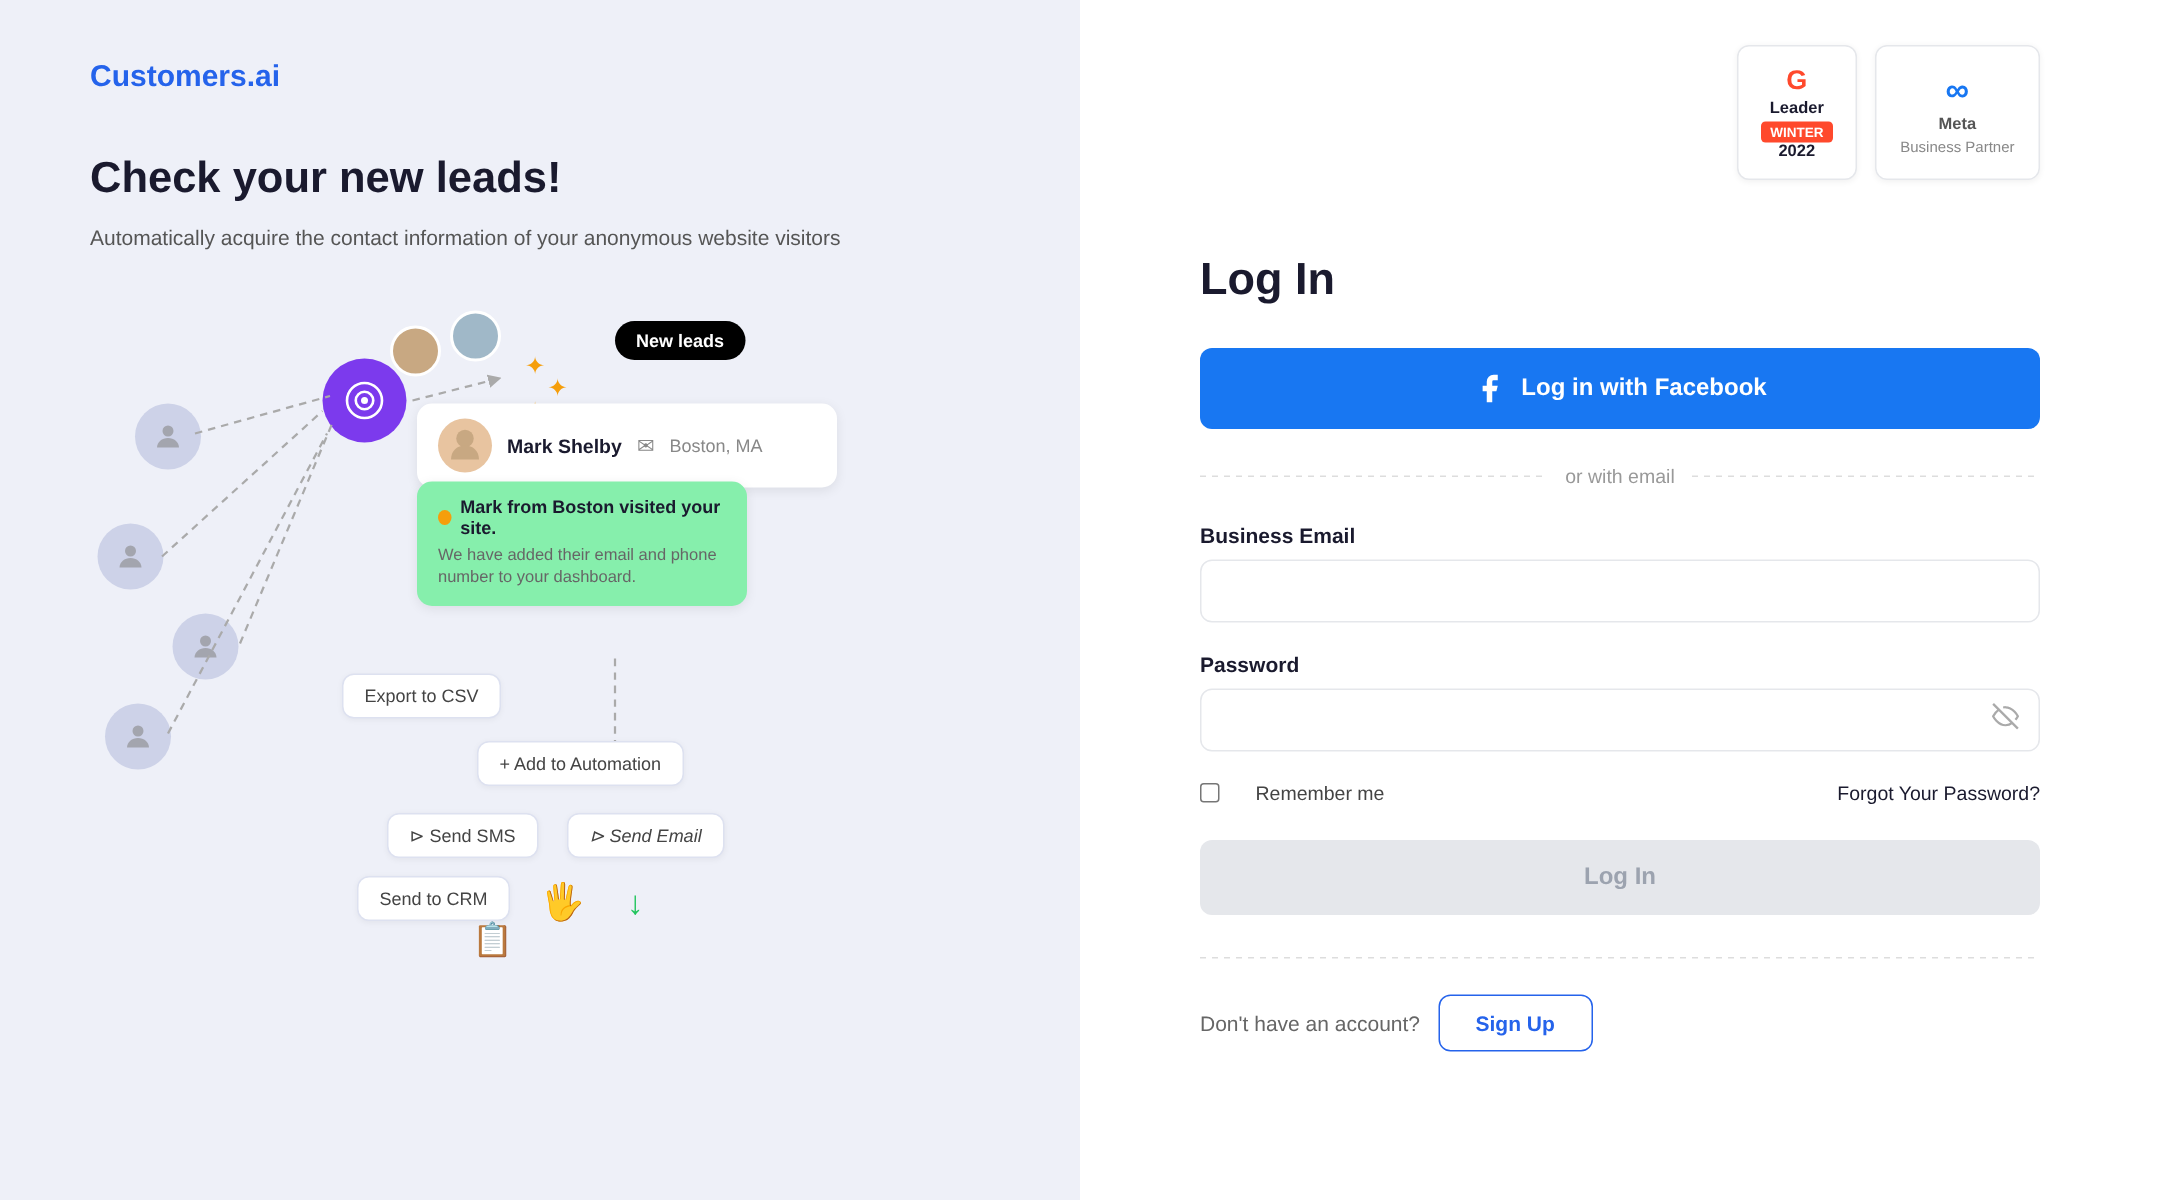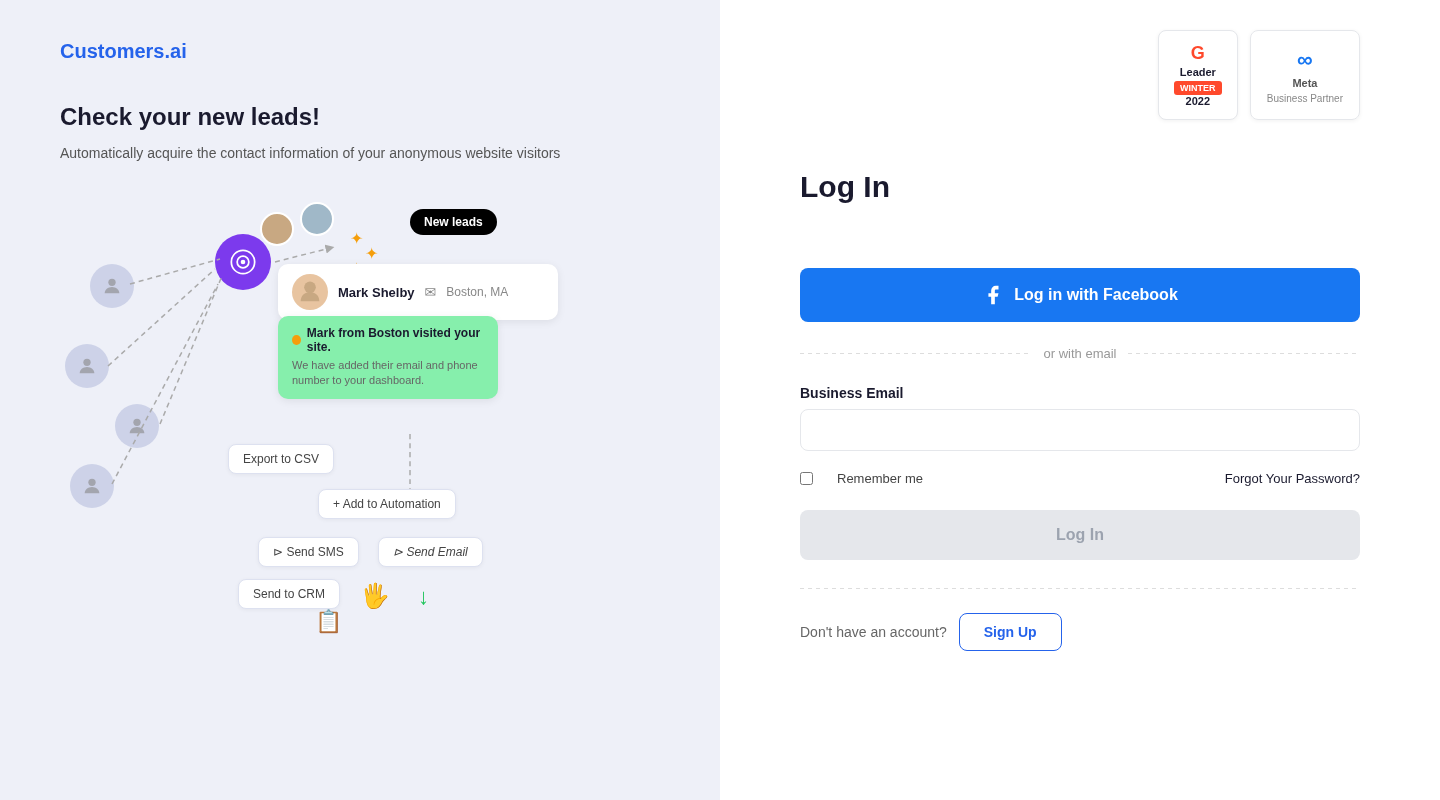--- a/index.html
+++ b/index.html
@@ -20,21 +20,21 @@
       align-items: center;
       margin-bottom: 40px;
     }
     .logo-text {
       font-size: 20px;
       font-weight: 700;
       color: #2563eb;
     }
 
     .hero-title {
-      font-size: 24px;
+      font-size: 29px;
       font-weight: 800;
       color: #1a1a2e;
       margin-bottom: 12px;
     }
 
     .hero-subtitle {
       font-size: 14px;
       color: #555;
       line-height: 1.5;
       margin-bottom: 30px;
@@ -214,21 +214,20 @@
       padding: 16px;
       font-size: 16px;
       font-weight: 600;
       cursor: pointer;
       display: flex;
       align-items: center;
       justify-content: center;
       gap: 10px;
       width: 100%;
       margin-bottom: 24px;
-      margin-top: 36px;
     }
 
     .divider {
       display: flex;
       align-items: center;
       gap: 12px;
       margin-bottom: 24px;
       color: #999;
       font-size: 13px;
     }
@@ -499,20 +498,33 @@
       <div class="divider-line"></div>
       <span>or with email</span>
       <div class="divider-line"></div>
     </div>
 
     <div class="form-group">
       <label class="form-label">Business Email</label>
       <input type="email" class="form-input" style="">
     </div>
 
+    <div class="form-group">
+      <label class="form-label">Password</label>
+      <div class="password-wrapper">
+        <input type="password" class="form-input" style="">
+        <span class="eye-icon">
+          <svg width="18" height="18" viewBox="0 0 24 24" fill="none" stroke="#aaa" stroke-width="2">
+              <path d="M17.94 17.94A10.07 10.07 0 0 1 12 20c-7 0-11-8-11-8a18.45 18.45 0 0 1 5.06-5.94"></path>
+              <path d="M9.9 4.24A9.12 9.12 0 0 1 12 4c7 0 11 8 11 8a18.5 18.5 0 0 1-2.16 3.19"></path>
+              <line x1="1" y1="1" x2="23" y2="23"></line>
+            </svg>
+        </span>
+      </div>
+    </div>
 
     <div class="remember-row">
       <label class="remember-left">
         <input type="checkbox" style="">
         <span>Remember me</span>
       </label>
       <a href="#" class="forgot-link">Forgot Your Password?</a>
     </div>
 
     <button class="login-btn">

